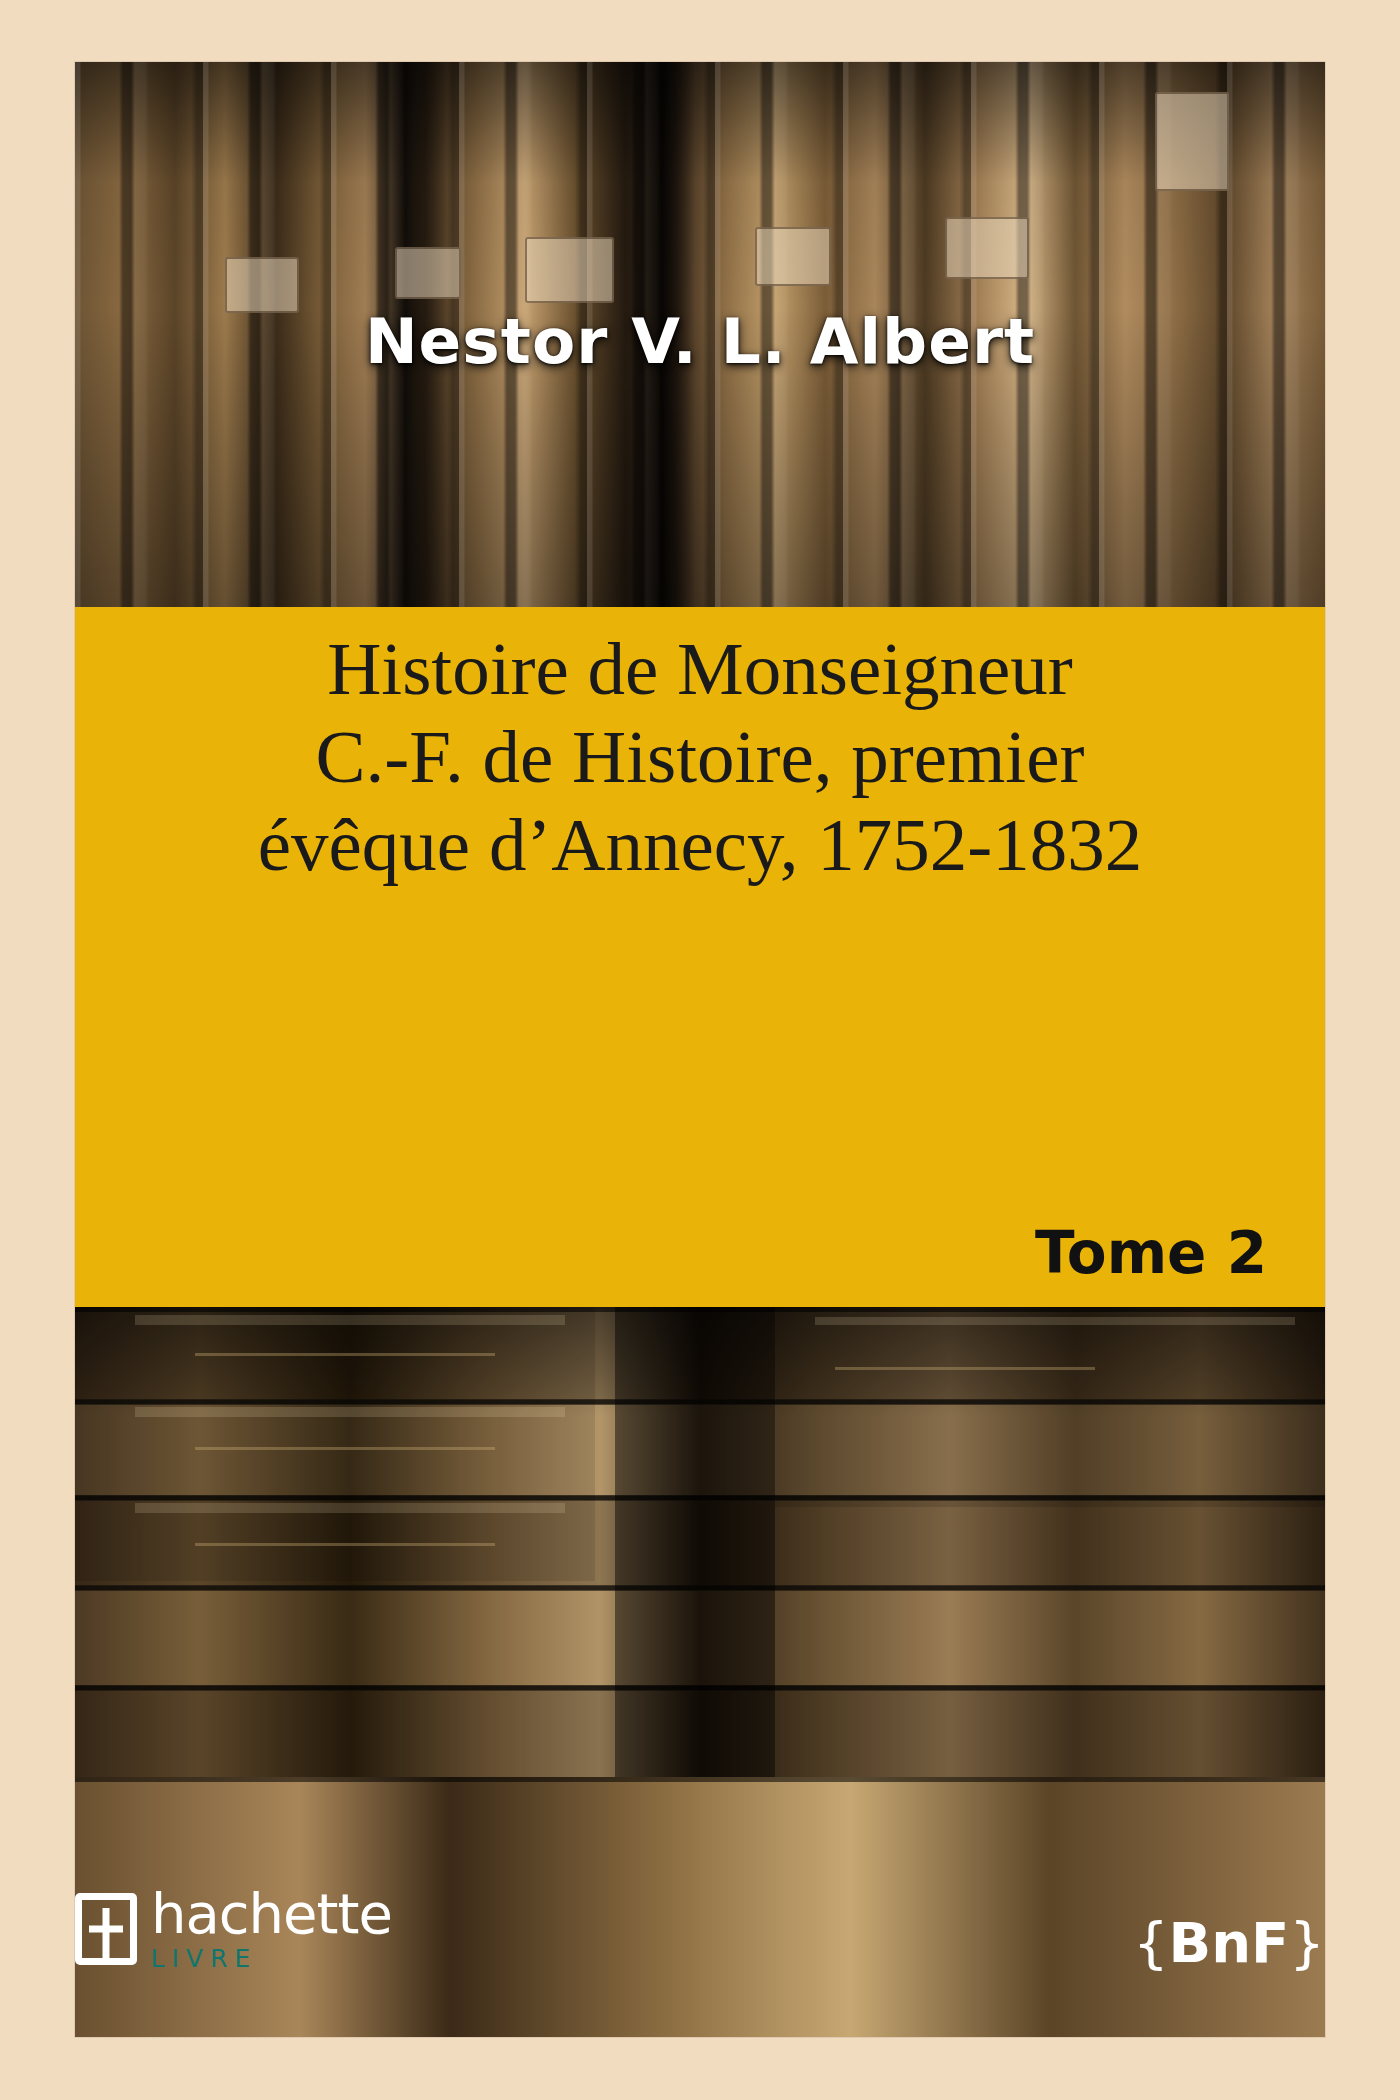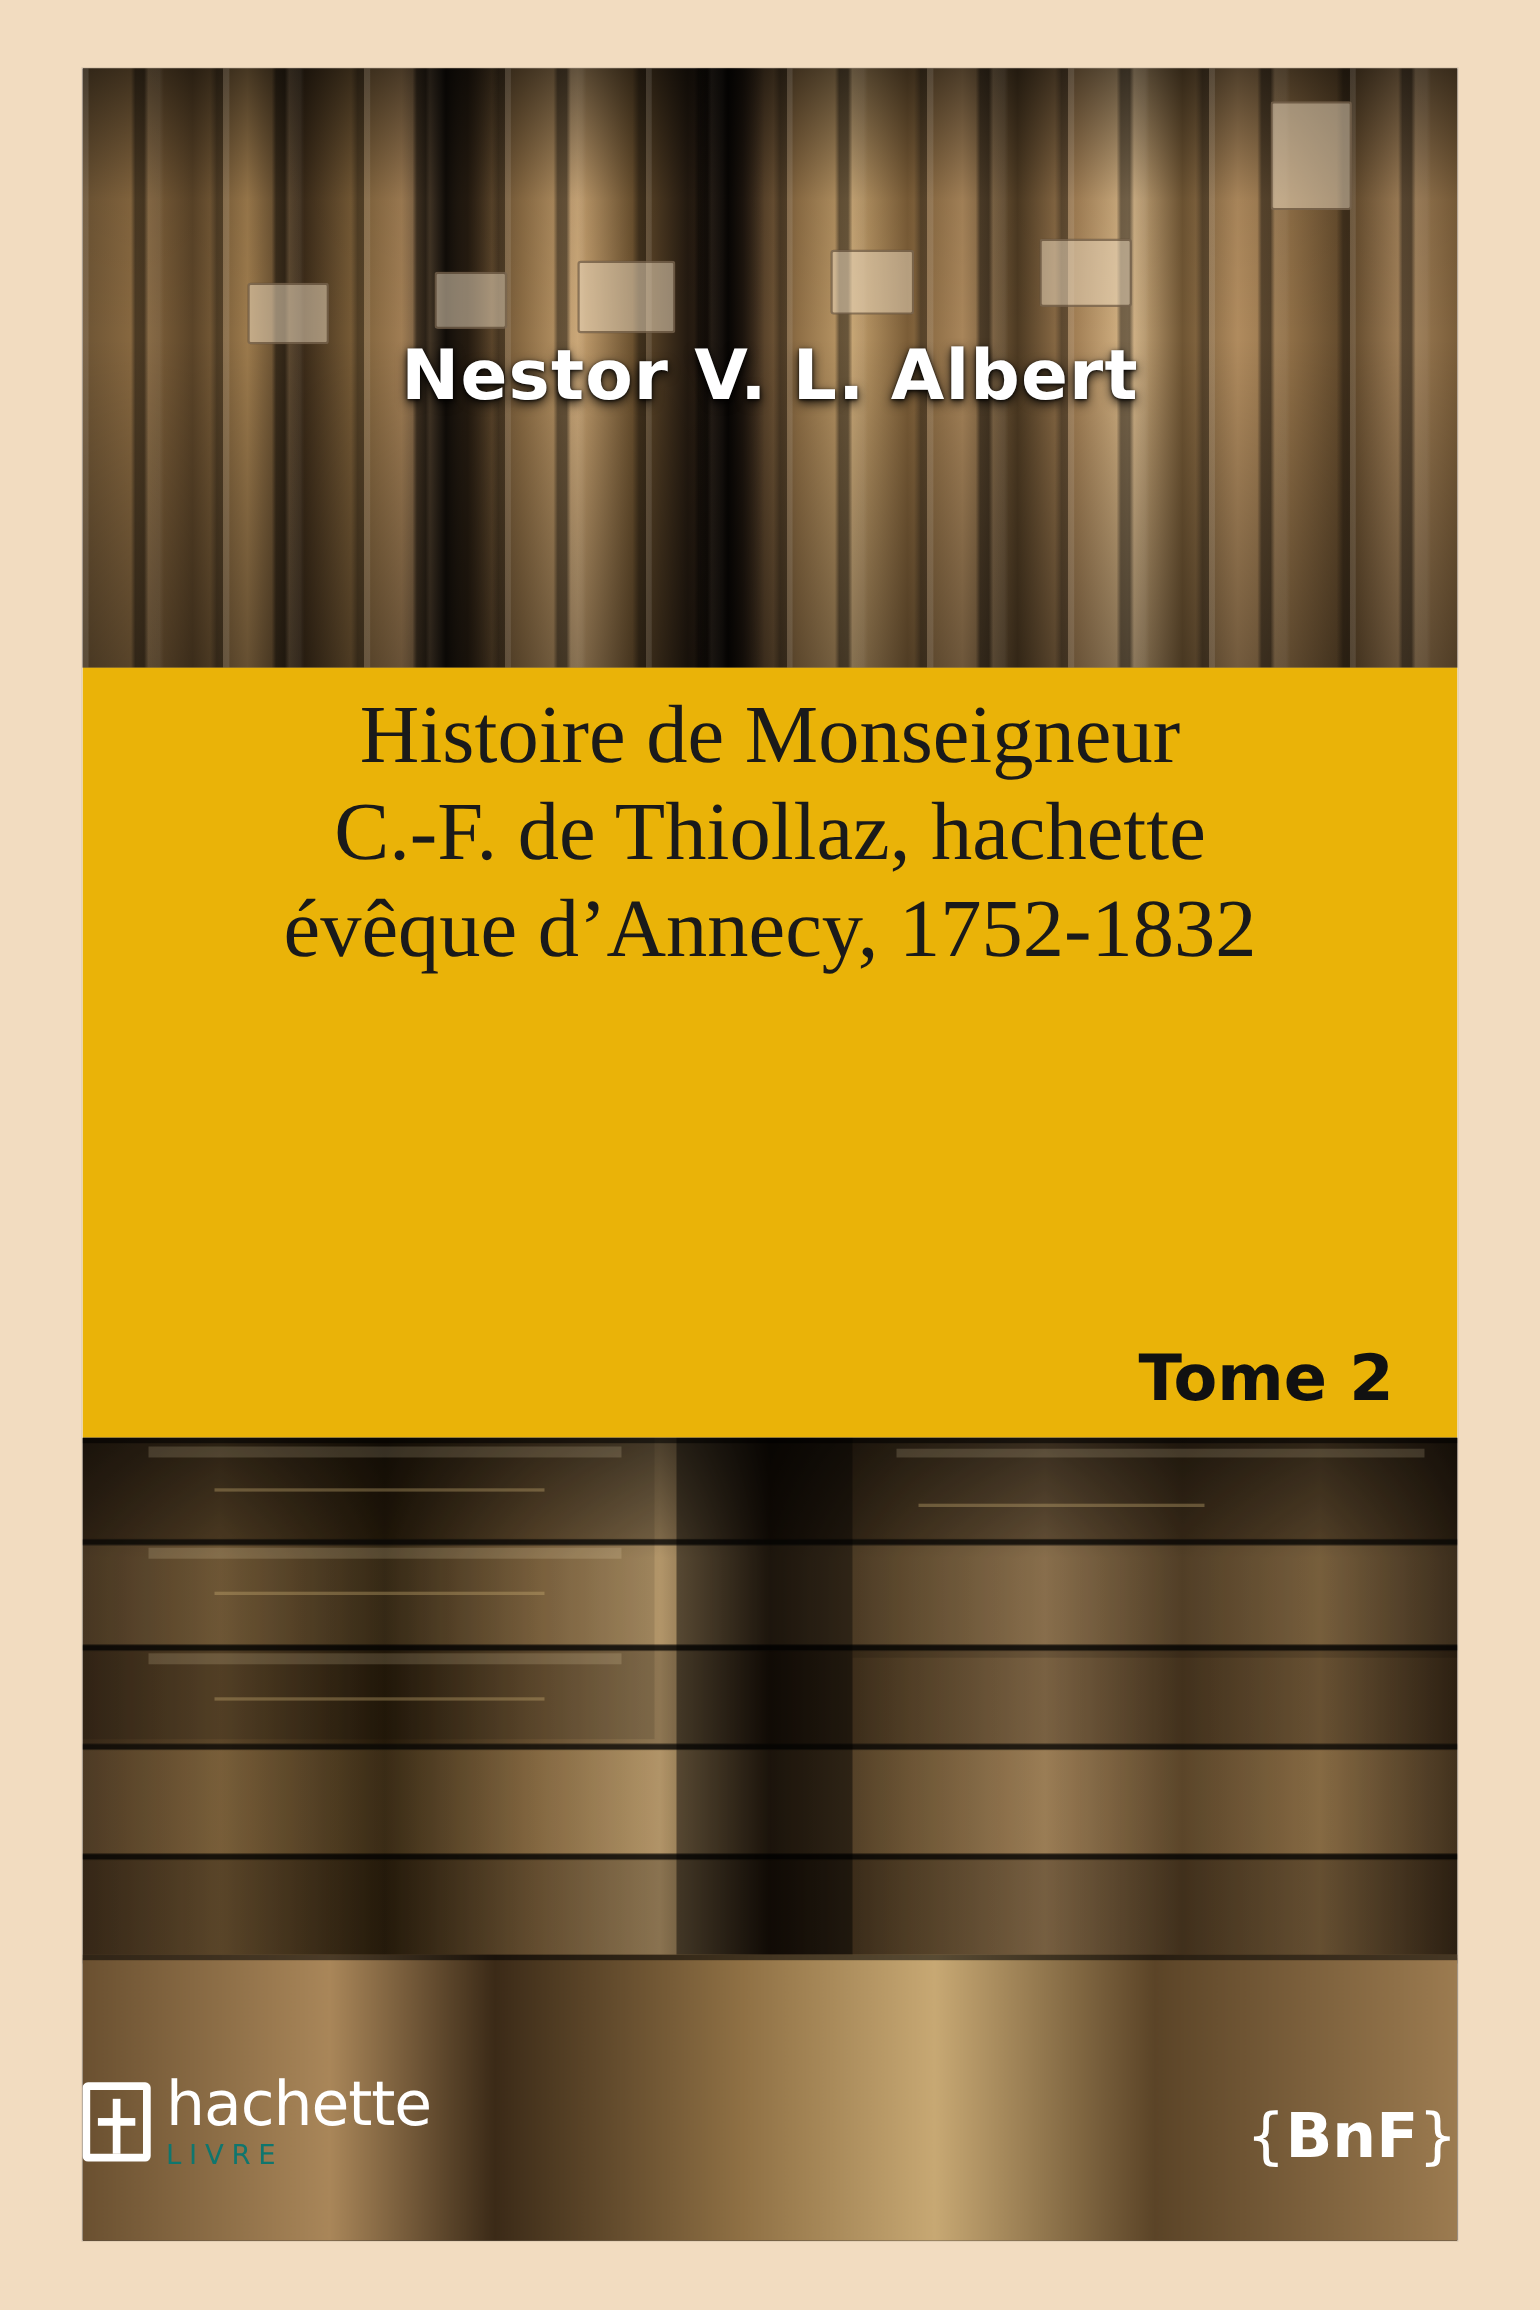--- a/index.html
+++ b/index.html
@@ -258,21 +258,21 @@
       <div class="lbl" style="left:680px;  top:165px; width:72px;  height:55px;"></div>
       <div class="lbl" style="left:870px;  top:155px; width:80px;  height:58px;"></div>
       <div class="lbl" style="left:1080px; top:30px;  width:70px;  height:95px;"></div>
     </div>
     <div class="author">Nestor V. L. Albert</div>
   </div>
 
   <div class="middle">
     <div class="title">
       <div>Histoire de Monseigneur</div>
-      <div>C.-F. de Thiollaz, hachette</div>
+      <div>C.-F. de Histoire, premier</div>
       <div>évêque d’Annecy, 1752-1832</div>
     </div>
     <div class="tome">Tome 2</div>
   </div>
 
   <div class="photo-bottom">
     <div class="base"></div>
 
     <div class="stack" style="top:0px;   height:88px;  background:rgba(0,0,0,0.22);"></div>
     <div class="stack" style="top:92px;  height:92px;  background:rgba(255,225,170,0.07);"></div>

